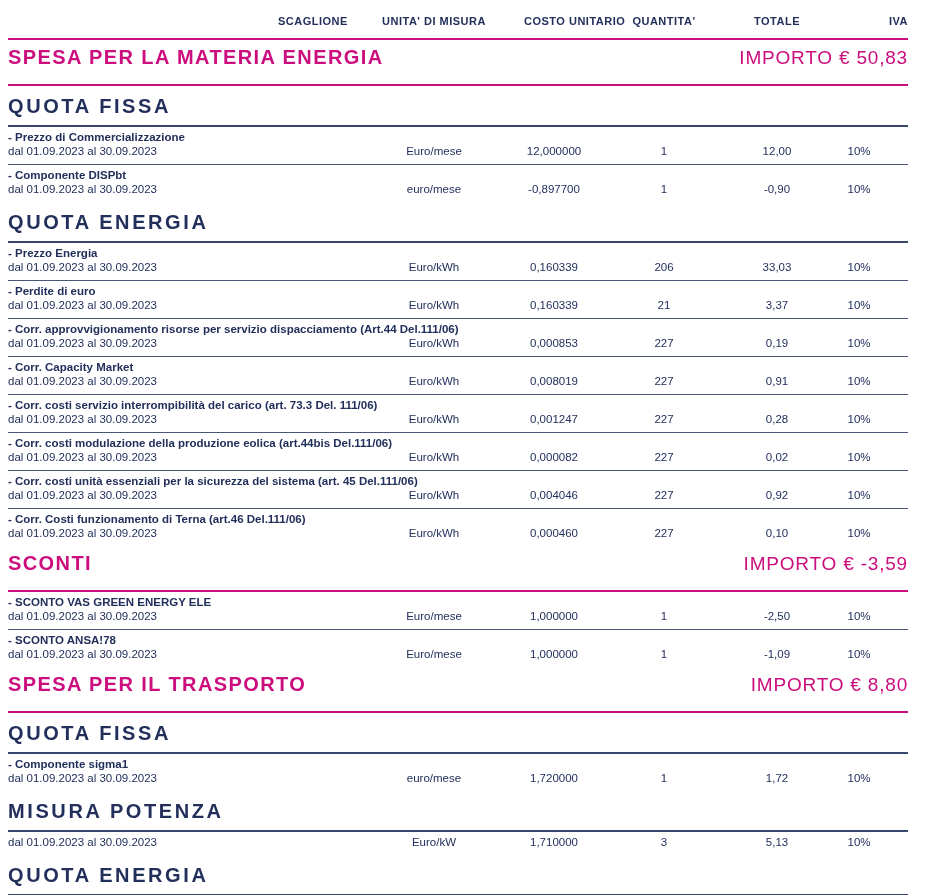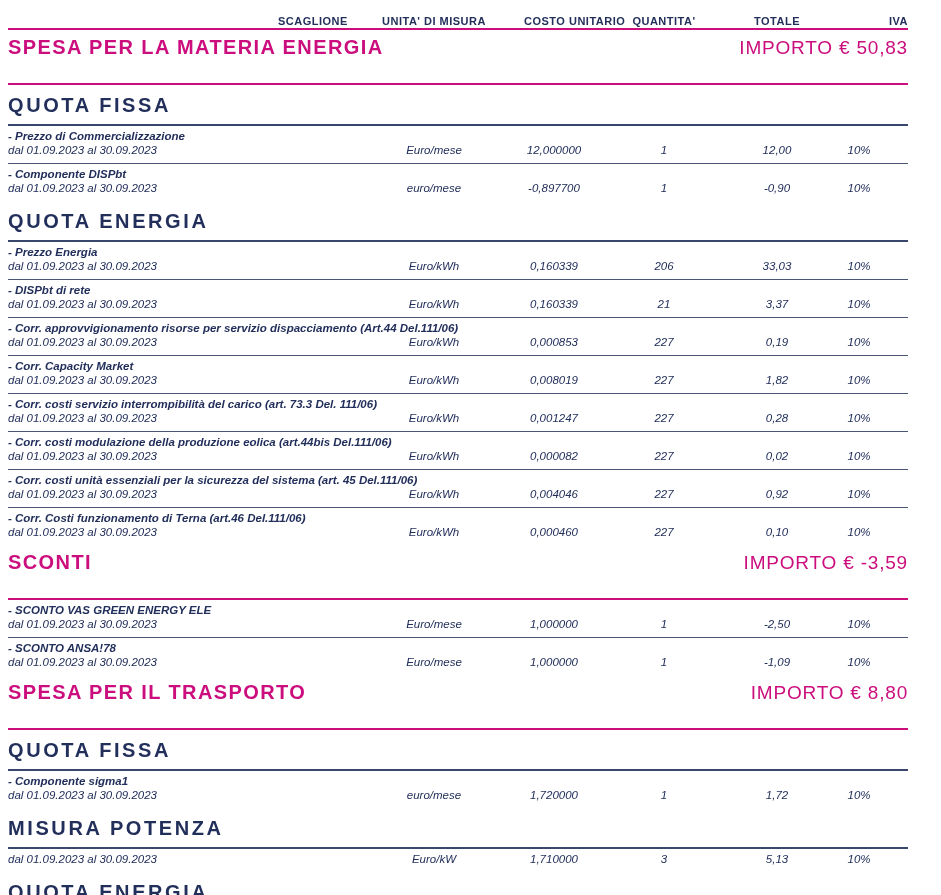--- a/index.html
+++ b/index.html
@@ -21,40 +21,40 @@
     margin-left:8px;
     padding-top:2px;
   }
   
   .grid-cols{
     display:grid;
     grid-template-columns:270px 66px 180px 60px 160px 66px 1fr;
     align-items:baseline;
   }
   .cols-header{
-    padding:13px 0 1px 0;
+    padding:13px 0 11px 0;
   }
   .col-h{
     font-size:11px;
     font-weight:bold;
     letter-spacing:.5px;
     text-align:center;
     white-space:nowrap;
   }
   .col-h.c-name{text-align:left;}
   .col-h.c-iva{text-align:right;}
   
   .pink-rule{height:2px;background:var(--accent);}
   .navy-rule{height:2px;background:#39466d;}
   
   .sec-head{
     display:flex;
     justify-content:space-between;
     align-items:center;
-    padding:6px 0 24px 0;
+    padding:6px 0 15px 0;
   }
   .sec-title{
     font-size:20px;
     font-weight:bold;
     letter-spacing:1.4px;
     color:var(--accent);
     white-space:nowrap;
   }
   .sec-importo{
     font-size:19px;
@@ -68,21 +68,21 @@
     font-size:20px;
     font-weight:bold;
     letter-spacing:2.6px;
     color:var(--navy);
     padding:9px 0 7px 0;
     white-space:nowrap;
   }
   
   .rows .row{border-top:1px solid var(--sep);}
   .rows .row:first-child{border-top:none;}
-  .row{padding:3px 0 5px 0;font-style:italic;}
+  .row{padding:3px 0 5px 0;}
   .row-name{
     font-size:11.5px;
     font-weight:bold;
     line-height:14px;
     white-space:nowrap;
   }
   .line{
     font-size:11.5px;
     line-height:15px;
   }
@@ -164,21 +164,21 @@
     <div class="cell c-scaglione"></div>
     <div class="cell c-unit">Euro/kWh</div>
     <div class="cell c-cost">0,160339</div>
     <div class="cell c-qty">206</div>
     <div class="cell c-total">33,03</div>
     <div class="cell c-iva">10%</div>
   </div>
                 </div>
   </div>
               <div class="row">
-    <div class="row-name">- DISPbt di rete</div>
+    <div class="row-name">- Perdite di euro</div>
     <div class="lines">
                   <div class="grid-cols line">
     <div class="cell c-period">dal 01.09.2023 al 30.09.2023</div>
     <div class="cell c-scaglione"></div>
     <div class="cell c-unit">Euro/kWh</div>
     <div class="cell c-cost">0,160339</div>
     <div class="cell c-qty">21</div>
     <div class="cell c-total">3,37</div>
     <div class="cell c-iva">10%</div>
   </div>
@@ -200,21 +200,21 @@
   </div>
               <div class="row">
     <div class="row-name">- Corr. Capacity Market</div>
     <div class="lines">
                   <div class="grid-cols line">
     <div class="cell c-period">dal 01.09.2023 al 30.09.2023</div>
     <div class="cell c-scaglione"></div>
     <div class="cell c-unit">Euro/kWh</div>
     <div class="cell c-cost">0,008019</div>
     <div class="cell c-qty">227</div>
-    <div class="cell c-total">1,82</div>
+    <div class="cell c-total">0,91</div>
     <div class="cell c-iva">10%</div>
   </div>
                 </div>
   </div>
               <div class="row">
     <div class="row-name">- Corr. costi servizio interrompibilità del carico (art. 73.3 Del. 111/06)</div>
     <div class="lines">
                   <div class="grid-cols line">
     <div class="cell c-period">dal 01.09.2023 al 30.09.2023</div>
     <div class="cell c-scaglione"></div>

